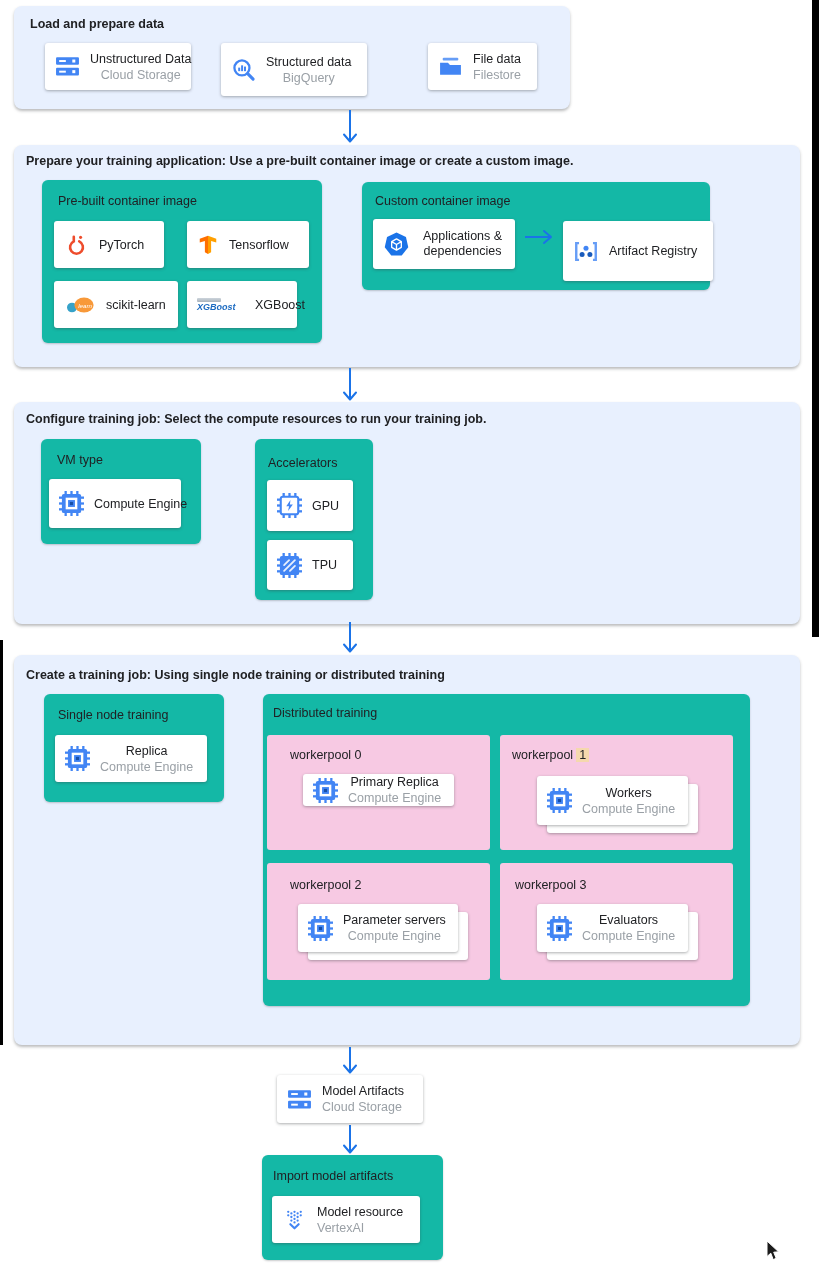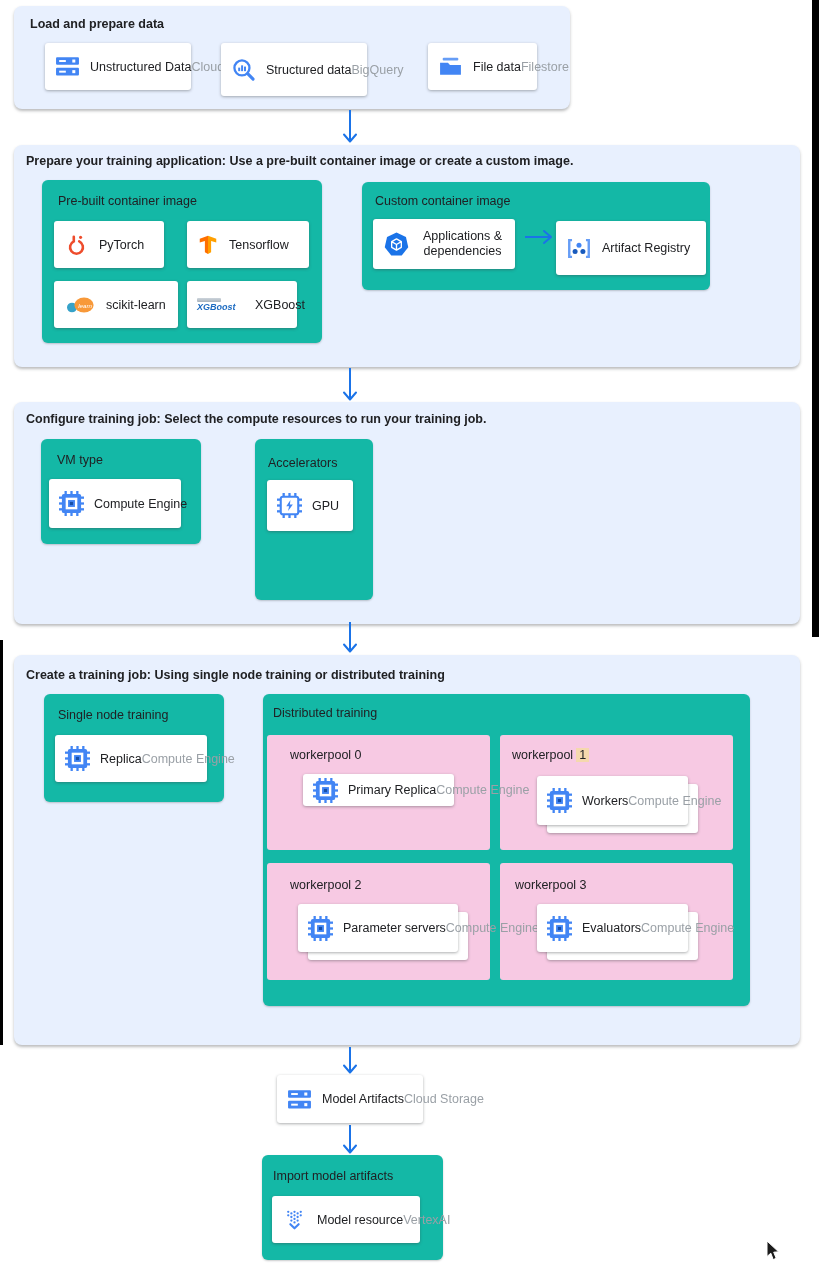--- a/index.html
+++ b/index.html
@@ -8,21 +8,21 @@
   .panel-blue{position:absolute;background:#e8f0fe;border-radius:8px;box-shadow:0 2px 3px rgba(60,64,67,.35);text-align:center;}
   .panel-yellow{position:absolute;background:#14b8a6;border-radius:6px;box-shadow:0 1px 2px rgba(60,64,67,.28);}
   .panel-pink{position:absolute;background:#f7c9e3;border-radius:3px;text-decoration:underline;}
   .sec-title{position:absolute;font-weight:bold;font-size:12.5px;color:#202124;white-space:nowrap;}
   .grp-title{position:absolute;font-size:12.5px;color:#202124;white-space:nowrap;}
   .wp-label{position:absolute;font-size:12.5px;color:#202124;white-space:nowrap;}
   .hl{background:#f5d8ae;padding:0 3px;margin-left:3px;}
   .card{position:absolute;background:#fff;border-radius:3px;box-shadow:0 1px 3px rgba(60,64,67,.42);
         display:flex;align-items:center;gap:10px;padding:0 10px;box-sizing:border-box;z-index:2;}
   .stack-behind{position:absolute;background:#fff;border-radius:3px;box-shadow:0 1px 3px rgba(60,64,67,.42);z-index:1;}
-  .txt{display:flex;flex-direction:row;line-height:16px;}
+  .txt{display:flex;flex-direction:column;line-height:16px;}
   .t1{font-size:12.5px;color:#202124;white-space:nowrap;}
   .t2{font-size:12.5px;color:#9aa0a6;white-space:nowrap;}
   .ic{flex:0 0 auto;display:flex;align-items:center;justify-content:center;}
   .ic24{width:25px;height:25px;}
   .arrow{position:absolute;}
   .bar{position:absolute;background:#000;}
   .xgb-ic{display:flex;flex-direction:column;align-items:flex-start;width:48px;}
   .xgb-smudge{width:24px;height:4px;background:linear-gradient(#cdd5dc,#a9b3bc);border-radius:1px;margin-bottom:1px;}
   .xgb-text{color:#1b6ac1;font-style:italic;font-size:9px;font-weight:bold;line-height:9px;}
 </style>
@@ -214,21 +214,21 @@
           </svg>
         </span>
         <span class="t1" style="white-space:normal;line-height:15px">Applications &amp; dependencies</span>
       </div>
 
       <svg class="arrow" style="left:163px;top:47px" width="28" height="16" viewBox="0 0 28 16">
         <line x1="0" y1="8" x2="25" y2="8" stroke="#1a73e8" stroke-width="2"></line>
         <path d="M19 2 L26 8 L19 14" fill="none" stroke="#1a73e8" stroke-width="2" stroke-linecap="round" stroke-linejoin="round"></path>
       </svg>
 
-      <div class="card" style="left:194px;top:39px;width:150px;height:54px">
+      <div class="card" style="left:201px;top:39px;width:150px;height:60px">
         <span class="ic">
           <svg width="26" height="23" viewBox="0 0 28 24">
             <path d="M6.5 3 H3.5 V21 H6.5" stroke="#669df6" stroke-width="2.6" fill="none"></path>
             <path d="M21.5 3 H24.5 V21 H21.5" stroke="#669df6" stroke-width="2.6" fill="none"></path>
             <circle cx="14" cy="8.5" r="2.7" fill="#4285f4"></circle>
             <circle cx="9.8" cy="15.2" r="2.7" fill="#185abc"></circle>
             <circle cx="18.2" cy="15.2" r="2.7" fill="#185abc"></circle>
           </svg>
         </span>
         <span class="t1">Artifact Registry</span>
@@ -258,20 +258,28 @@
 
     <div class="panel-yellow" style="left:241px;top:37px;width:118px;height:161px">
       <div class="grp-title" style="left:13px;top:17px">Accelerators</div>
       <div class="card" style="left:12px;top:41px;width:86px;height:51px">
         <span class="ic">
           <svg class="ic24" viewBox="0 0 24 24">
               <use href="#sym-gpu"></use>
             </svg>
         </span>
         <span class="t1">GPU</span>
+      </div>
+      <div class="card" style="left:12px;top:101px;width:86px;height:50px">
+        <span class="ic">
+          <svg class="ic24" viewBox="0 0 24 24">
+              <use href="#sym-tpu"></use>
+            </svg>
+        </span>
+        <span class="t1">TPU</span>
       </div>
     </div>
 
   </section>
 
   <svg class="arrow" style="left:342px;top:622px" width="16" height="32" viewBox="0 0 16 32">
     <line x1="8" y1="0" x2="8" y2="29" stroke="#1a73e8" stroke-width="2"></line>
     <path d="M2 22.5 L8 29.5 L14 22.5" fill="none" stroke="#1a73e8" stroke-width="2" stroke-linecap="round" stroke-linejoin="round"></path>
   </svg>
 

